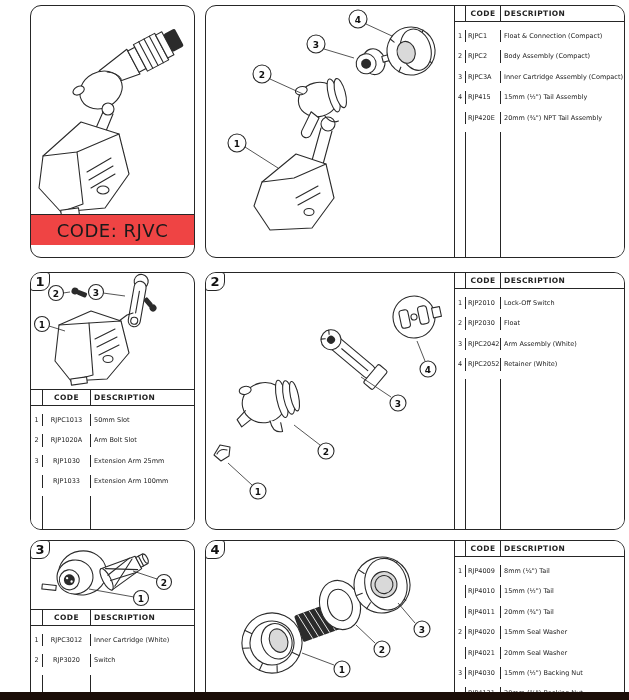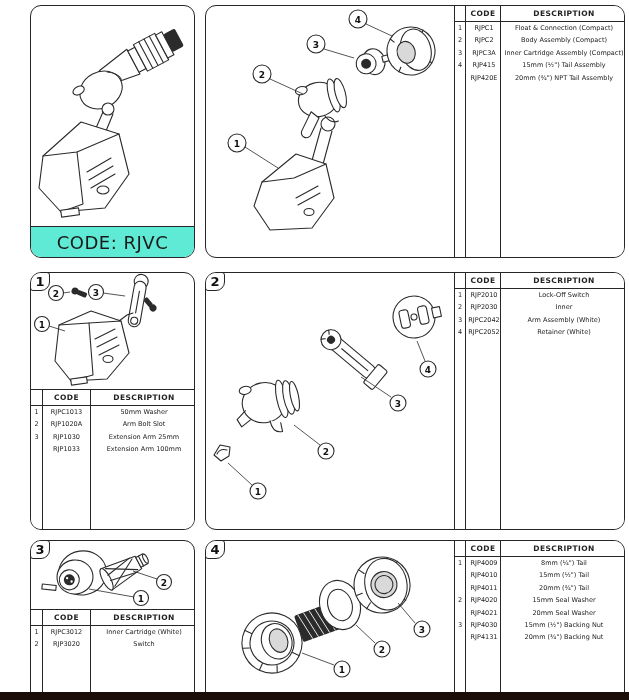--- a/index.html
+++ b/index.html
@@ -14,48 +14,48 @@
     border-radius:11px;overflow:hidden;box-sizing:border-box;
   }
   #p-overview{left:30px;top:5px;width:165px;height:253px;}
   #p-exploded{left:205px;top:5px;width:420px;height:253px;}
   #p1{left:30px;top:272px;width:165px;height:258px;}
   #p2{left:205px;top:272px;width:420px;height:258px;}
   #p3{left:30px;top:540px;width:165px;height:163px;}
   #p4{left:205px;top:540px;width:420px;height:163px;}
 
   .code-strip{
-    position:absolute;left:0;right:0;bottom:0;height:30px;
+    position:absolute;left:0;right:0;bottom:12px;height:30px;
     border-top:1.4px solid #262626;display:flex;align-items:center;justify-content:center;
-    font-size:18px;color:#1a1a1a;letter-spacing:.5px;background:#5eead4;
+    font-size:18px;color:#1a1a1a;letter-spacing:.5px;background:#ef4444;
   }
   .corner-label{
     position:absolute;left:-1px;top:-1px;width:20px;height:19px;
     border:1.5px solid #262626;border-radius:9px 3px 9px 3px;background:#fff;
     display:flex;align-items:center;justify-content:center;
     font-weight:bold;font-size:13px;color:#111;z-index:3;box-sizing:border-box;
   }
   .diagram{position:absolute;left:0;top:0;}
 
   
-  .ptable{position:absolute;display:flex;flex-direction:column;color:#222;background:#fff;z-index:2;}
+  .ptable{position:absolute;display:flex;flex-direction:column;color:#222;background:#fff;z-index:2;gap:8px;}
   .rtable{top:0;bottom:0;right:0;left:248px;border-left:1.2px solid #262626;}
   .ltable{left:0;right:0;bottom:0;border-top:1.2px solid #262626;}
   #p1 .ltable{top:116px;} #p3 .ltable{top:68px;}
   .trow{display:flex;flex:0 0 auto;height:12.4px;line-height:12.3px;font-size:6.5px;}
   .trow.thead{height:15px;line-height:15px;font-weight:bold;font-size:7.5px;letter-spacing:.4px;border-bottom:1.6px solid #262626;}
   .trow.tfill{flex:1 1 auto;height:auto;}
   .tcell{box-sizing:border-box;overflow:hidden;white-space:nowrap;}
   .c-num{width:12px;border-right:1px solid #262626;text-align:center;flex:0 0 auto;}
   .c-code{border-right:1px solid #262626;text-align:center;flex:0 0 auto;}
   .ltable .c-code{width:48px;}
   .rtable .c-num{width:11px;}
-  .rtable .c-code{width:35px;text-align:center;padding-left:2px;}
+  .rtable .c-code{width:35px;text-align:left;padding-left:2px;}
   .rtable .thead .c-code{text-align:center;padding-left:0;}
-  .c-description{flex:1 1 auto;padding-left:3px;text-align:center;}
+  .c-description{flex:1 1 auto;padding-left:3px;text-align:left;}
 
   .bottom-bar{position:absolute;left:0;top:692px;width:629px;height:8px;background:#1b0e08;z-index:9;}
 
   
   .ln{stroke:#2b2b2b;stroke-width:1.1;fill:none;stroke-linejoin:round;stroke-linecap:round;}
   .fw{fill:#ffffff;}
   .fd{fill:#2b2b2b;stroke:none;}
   .fg{fill:#d9d9d9;}
   .leader{stroke:#2b2b2b;stroke-width:.8;}
   .callout circle{fill:#fff;stroke:#2b2b2b;stroke-width:1.1;}
@@ -251,21 +251,21 @@
     </svg>
     <div class="ptable ltable">
         <div class="trow thead">
           <div class="tcell c-num"></div>
           <div class="tcell c-code">CODE</div>
           <div class="tcell c-description">DESCRIPTION</div>
         </div>
         <div class="trow ">
           <div class="tcell c-num">1</div>
           <div class="tcell c-code">RJPC1013</div>
-          <div class="tcell c-description">50mm Washer</div>
+          <div class="tcell c-description">50mm Slot</div>
         </div>
         <div class="trow ">
           <div class="tcell c-num">2</div>
           <div class="tcell c-code">RJP1020A</div>
           <div class="tcell c-description">Arm Bolt Slot</div>
         </div>
         <div class="trow ">
           <div class="tcell c-num">3</div>
           <div class="tcell c-code">RJP1030</div>
           <div class="tcell c-description">Extension Arm 25mm</div>
@@ -343,21 +343,21 @@
           <div class="tcell c-description">DESCRIPTION</div>
         </div>
         <div class="trow ">
           <div class="tcell c-num">1</div>
           <div class="tcell c-code">RJP2010</div>
           <div class="tcell c-description">Lock-Off Switch</div>
         </div>
         <div class="trow ">
           <div class="tcell c-num">2</div>
           <div class="tcell c-code">RJP2030</div>
-          <div class="tcell c-description">Inner</div>
+          <div class="tcell c-description">Float</div>
         </div>
         <div class="trow ">
           <div class="tcell c-num">3</div>
           <div class="tcell c-code">RJPC2042</div>
           <div class="tcell c-description">Arm Assembly (White)</div>
         </div>
         <div class="trow ">
           <div class="tcell c-num">4</div>
           <div class="tcell c-code">RJPC2052</div>
           <div class="tcell c-description">Retainer (White)</div>

